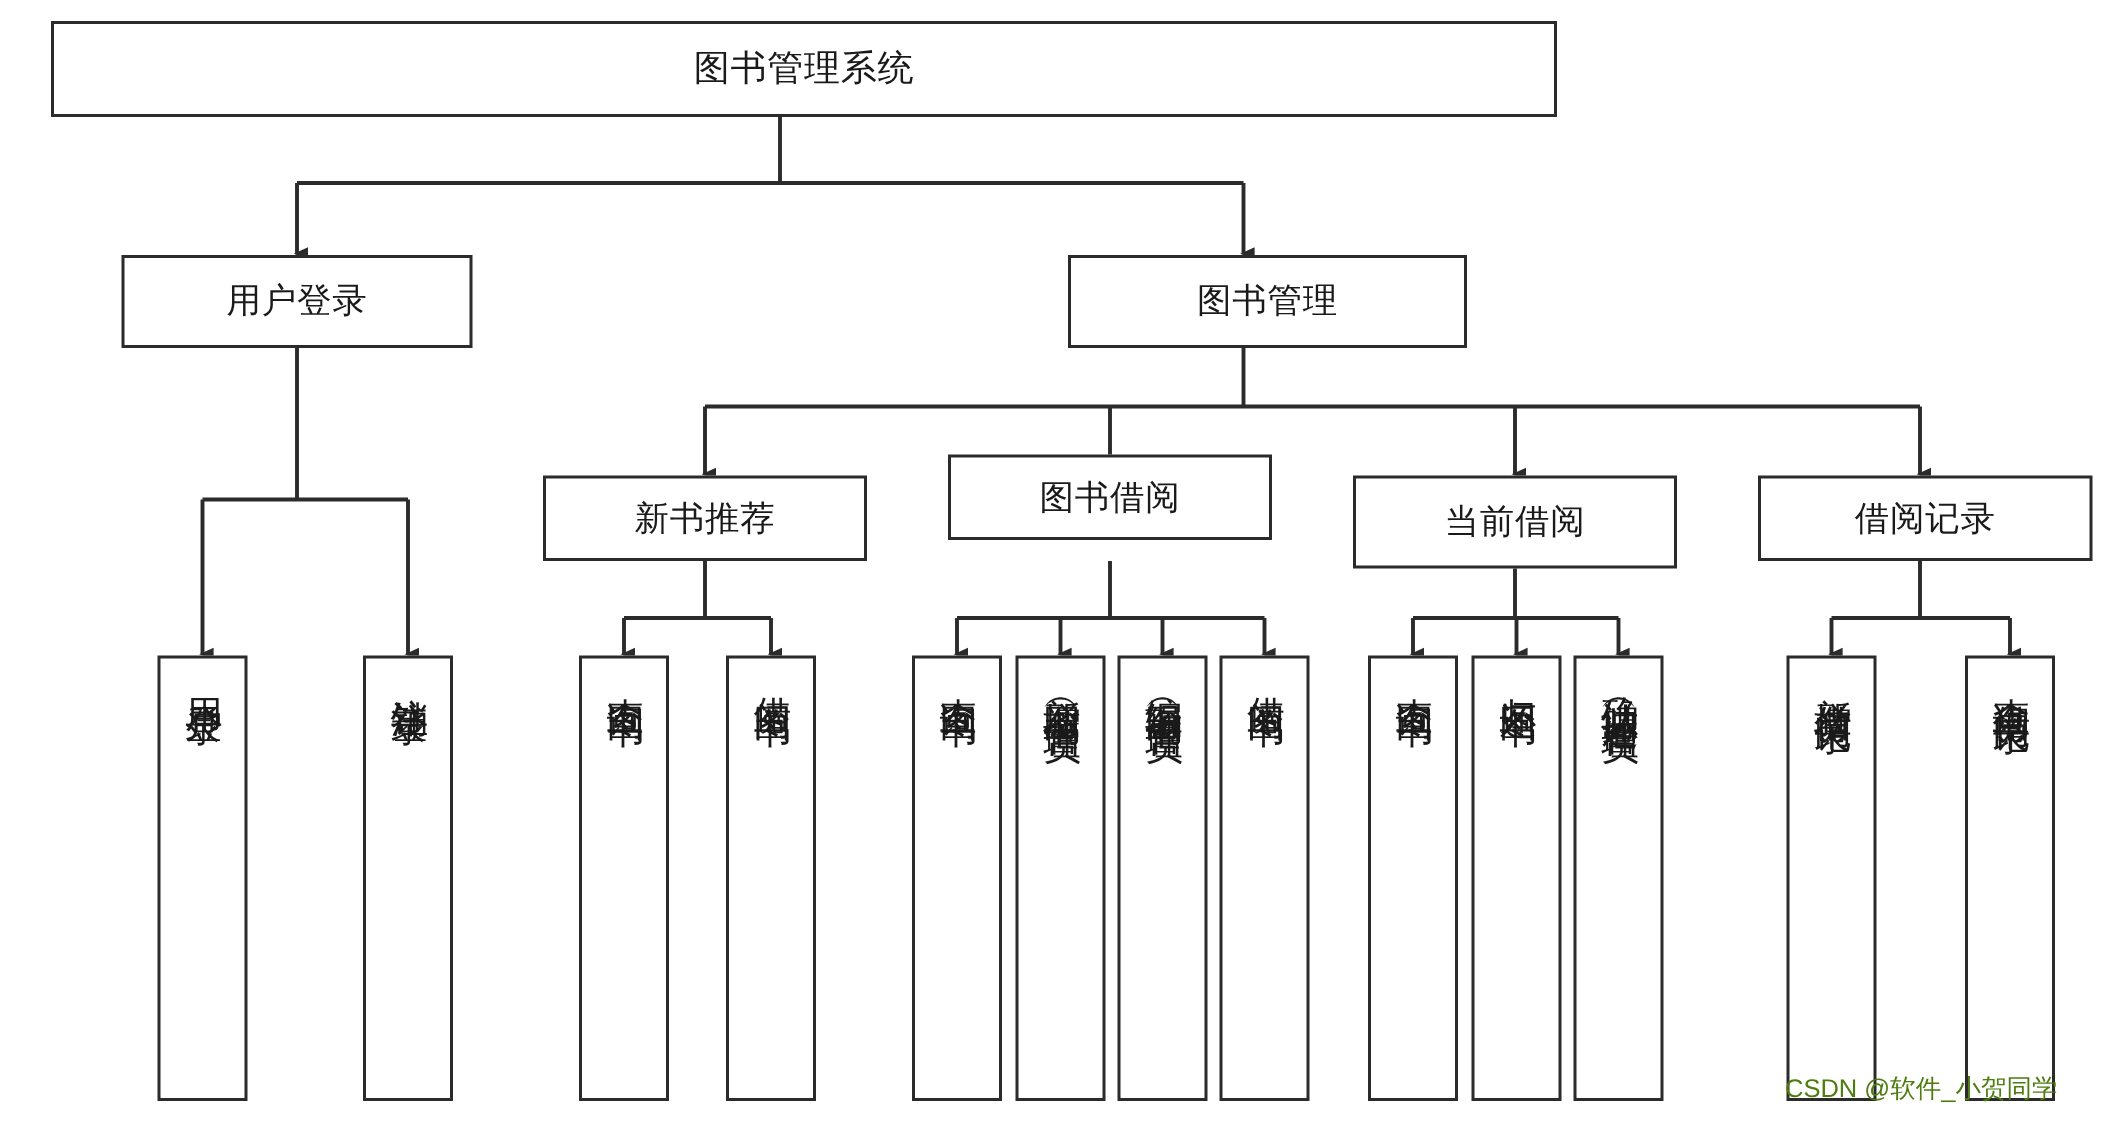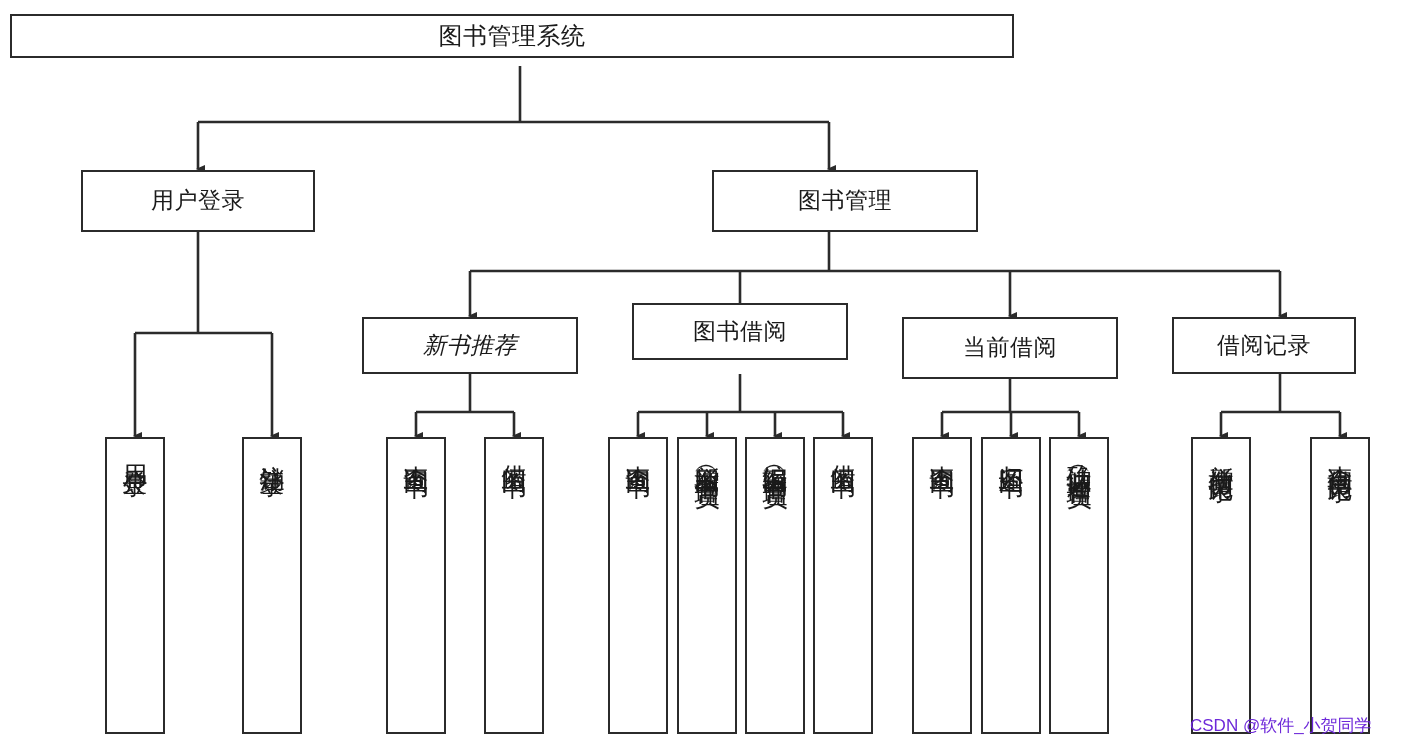--- a/index.html
+++ b/index.html
@@ -109,39 +109,39 @@
         <path d="M1011,412 L1011,436" marker-end="url(#arrow)"></path>
         <path d="M1079,412 L1079,436" marker-end="url(#arrow)"></path>
         <path d="M1280,374 L1280,412"></path>
         <path d="M1221,412 L1340,412"></path>
         <path d="M1221,412 L1221,436" marker-end="url(#arrow)"></path>
         <path d="M1340,412 L1340,436" marker-end="url(#arrow)"></path>
       </g>
   </svg>
 
   <div id="nodes-layer">
-      <div class="node horiz title" style="left: 10px; top: 14px; width: 1004px; height: 44px;">
+      <div class="node horiz title" style="left: 34px; top: 14px; width: 1004px; height: 64px;">
         <span class="label">图书管理系统</span>
       </div>
       <div class="node horiz" style="left: 81px; top: 170px; width: 234px; height: 62px;">
         <span class="label">用户登录</span>
       </div>
       <div class="node horiz" style="left: 712px; top: 170px; width: 266px; height: 62px;">
         <span class="label">图书管理</span>
       </div>
-      <div class="node horiz" style="left: 362px; top: 317px; width: 216px; height: 57px; font-style: italic;">
+      <div class="node horiz" style="left: 362px; top: 317px; width: 216px; height: 57px;">
         <span class="label">新书推荐</span>
       </div>
       <div class="node horiz" style="left: 632px; top: 303px; width: 216px; height: 57px;">
         <span class="label">图书借阅</span>
       </div>
       <div class="node horiz" style="left: 902px; top: 317px; width: 216px; height: 62px;">
         <span class="label">当前借阅</span>
       </div>
-      <div class="node horiz" style="left: 1172px; top: 317px; width: 184px; height: 57px;">
+      <div class="node horiz" style="left: 1172px; top: 317px; width: 223px; height: 57px;">
         <span class="label">借阅记录</span>
       </div>
       <div class="node vert" style="left: 105px; top: 437px; width: 60px; height: 297px;">
         <span class="label">用户登录</span>
       </div>
       <div class="node vert" style="left: 242px; top: 437px; width: 60px; height: 297px;">
         <span class="label">注销登录</span>
       </div>
       <div class="node vert" style="left: 386px; top: 437px; width: 60px; height: 297px;">
         <span class="label">查询图书</span>
@@ -171,14 +171,14 @@
         <span class="label">确认归还（管理员）</span>
       </div>
       <div class="node vert" style="left: 1191px; top: 437px; width: 60px; height: 297px;">
         <span class="label">新增借阅记录</span>
       </div>
       <div class="node vert" style="left: 1310px; top: 437px; width: 60px; height: 297px;">
         <span class="label">查询借阅记录</span>
       </div>
     </div>
 
-  <div class="watermark" style="left: 1190px; top: 714px; color: #6d28d9;">CSDN @软件_小贺同学</div>
+  <div class="watermark" style="left: 1190px; top: 714px; color: #4d7c0f;">CSDN @软件_小贺同学</div>
 </div>
 
 </body></html>

